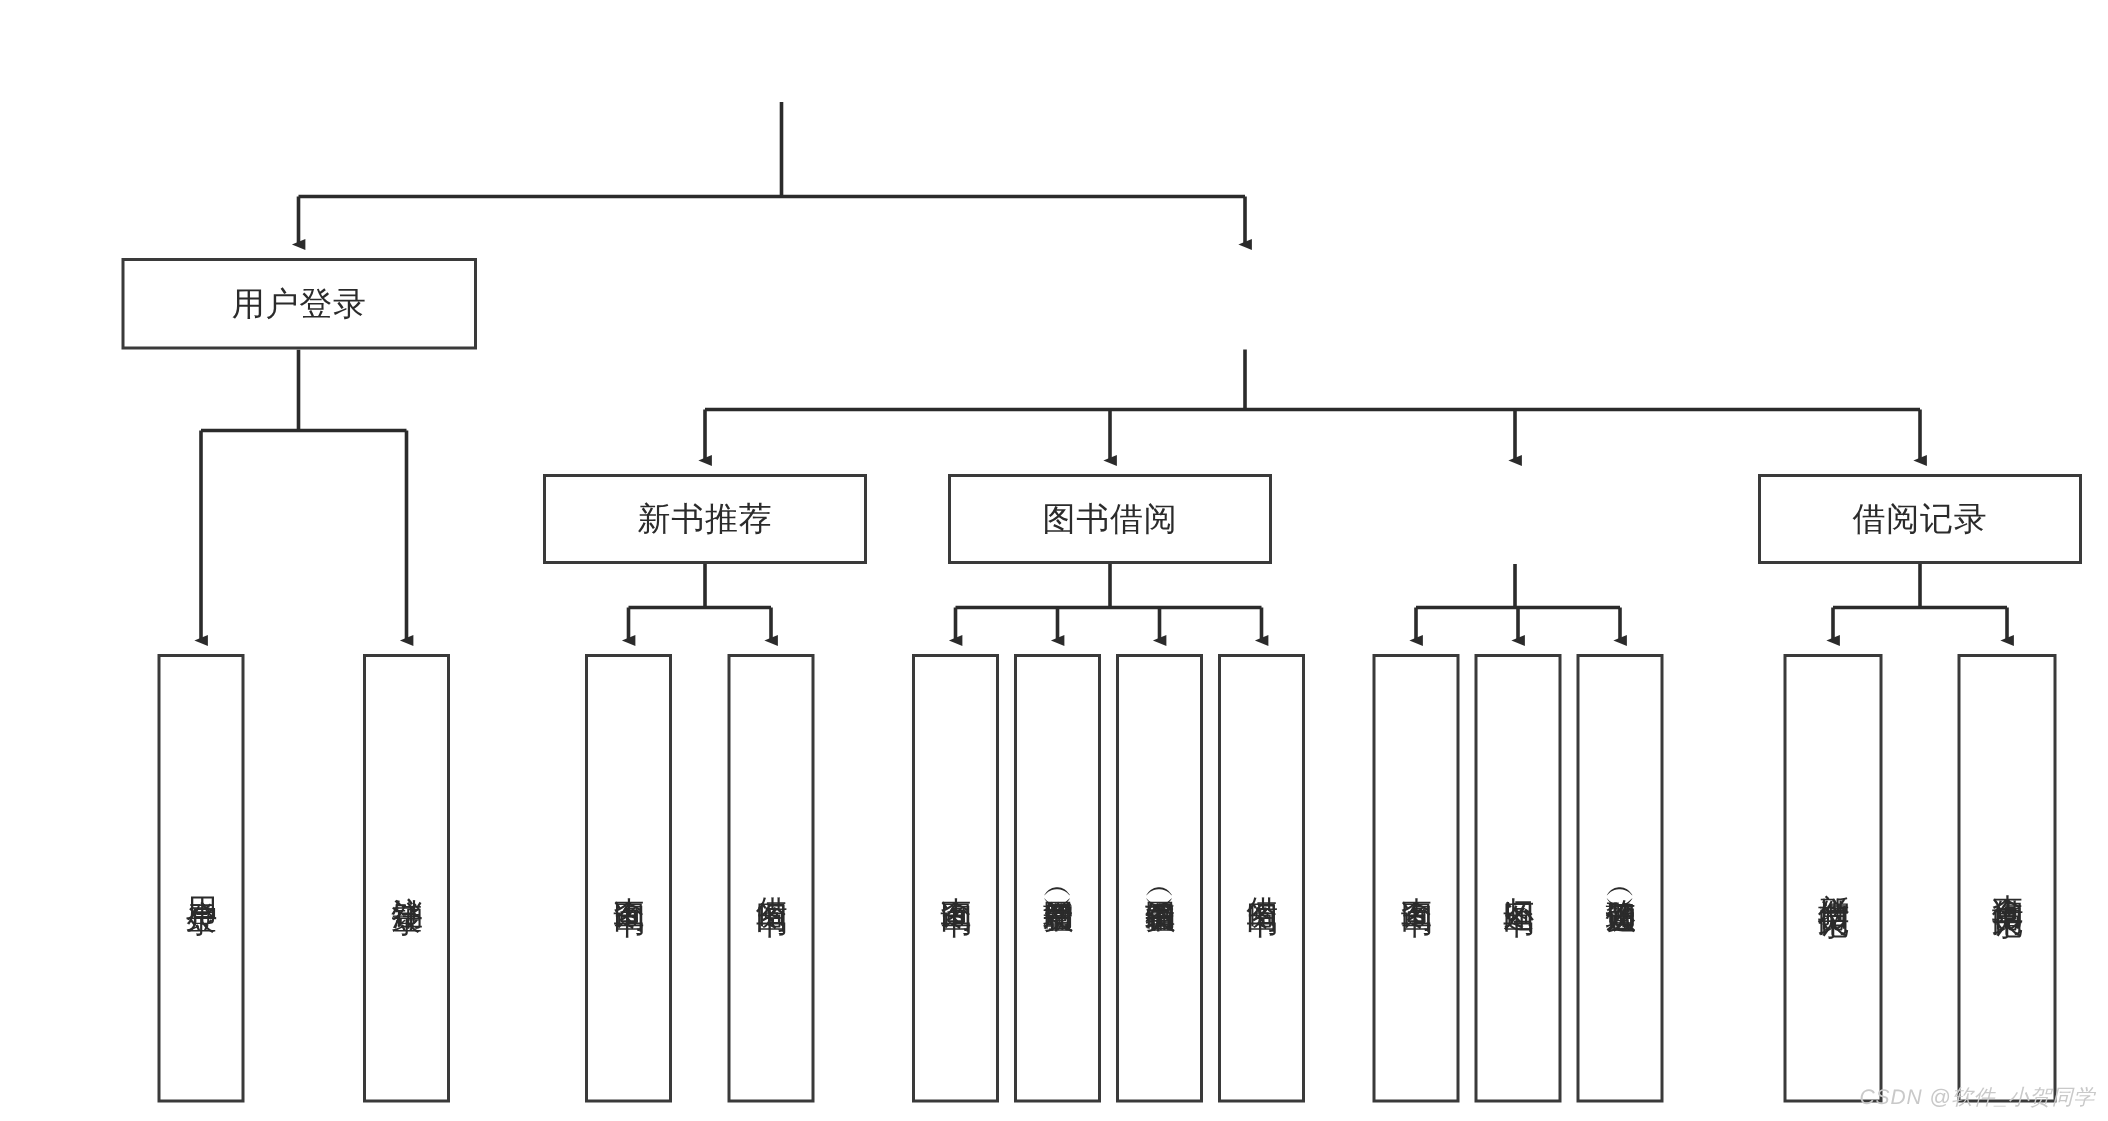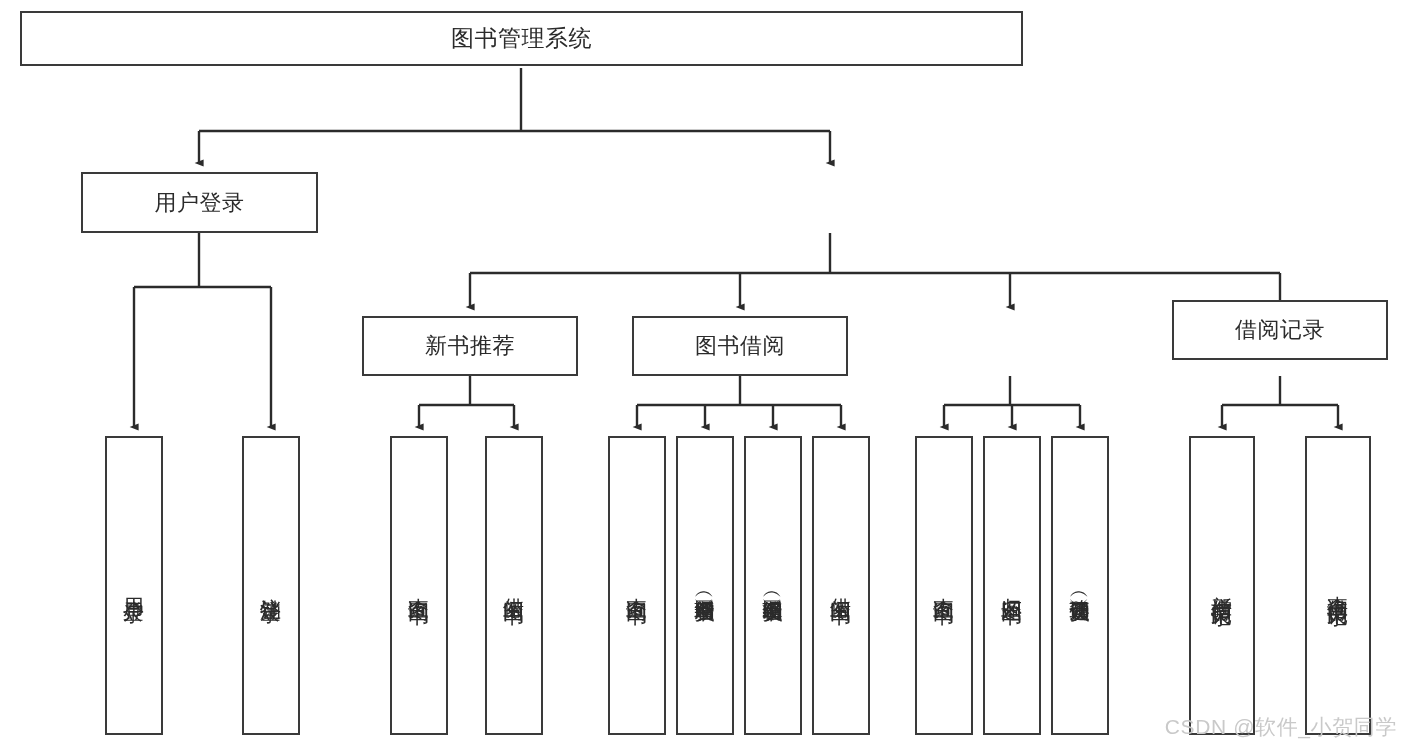--- a/index.html
+++ b/index.html
@@ -66,25 +66,26 @@
     white-space: nowrap;
   }
   .node.vertical.tight .node-label {
     font-size: 20px;
     letter-spacing: 0.4px;
   }
   .watermark {
     position: absolute;
     right: 8px;
     bottom: 6px;
-    font-size: 21px;
+    font-size: 14px;
     color: #c9c9c9;
     letter-spacing: 0.6px;
     z-index: 5;
     white-space: nowrap;
+    font-style: italic;
   }
 </style>
 </head>
 <body>
 
 <div id="diagram-root">
 
   <svg id="connector-layer" viewBox="0 0 1405 747" width="1405" height="747" xmlns="http://www.w3.org/2000/svg">
     <defs>
       <marker id="arrow" markerWidth="10" markerHeight="10" refX="4.2" refY="5" orient="auto" markerUnits="userSpaceOnUse">
@@ -128,35 +129,32 @@
       <path d="M1012,405 L1012,427" marker-end="url(#arrow)"></path>
       <path d="M1080,405 L1080,427" marker-end="url(#arrow)"></path>
 
       <path d="M1280,376 L1280,405"></path>
       <path d="M1222,405 L1338,405"></path>
       <path d="M1222,405 L1222,427" marker-end="url(#arrow)"></path>
       <path d="M1338,405 L1338,427" marker-end="url(#arrow)"></path>
     </g>
   </svg>
 
-  <div class="node horizontal root" style="left:20px; top:11px; width:1003px; height:55px;">
-    <span class="node-label">图书管理系统</span>
-  </div>
 
   <div class="node horizontal" style="left:81px; top:172px; width:237px; height:61px;">
     <span class="node-label">用户登录</span>
   </div>
 
   <div class="node horizontal" style="left:632px; top:316px; width:216px; height:60px;">
     <span class="node-label">图书借阅</span>
   </div>
   <div class="node horizontal" style="left:362px; top:316px; width:216px; height:60px;">
     <span class="node-label">新书推荐</span>
   </div>
-  <div class="node horizontal" style="left:1172px; top:300px; width:216px; height:60px;">
+  <div class="node horizontal" style="left:1172px; top:316px; width:216px; height:60px;">
     <span class="node-label">借阅记录</span>
   </div>
 
   <div class="node vertical" style="left:105px; top:436px; width:58px; height:299px;">
     <span class="node-label">用户登录</span>
   </div>
   <div class="node vertical" style="left:242px; top:436px; width:58px; height:299px;">
     <span class="node-label">注销登录</span>
   </div>
 

